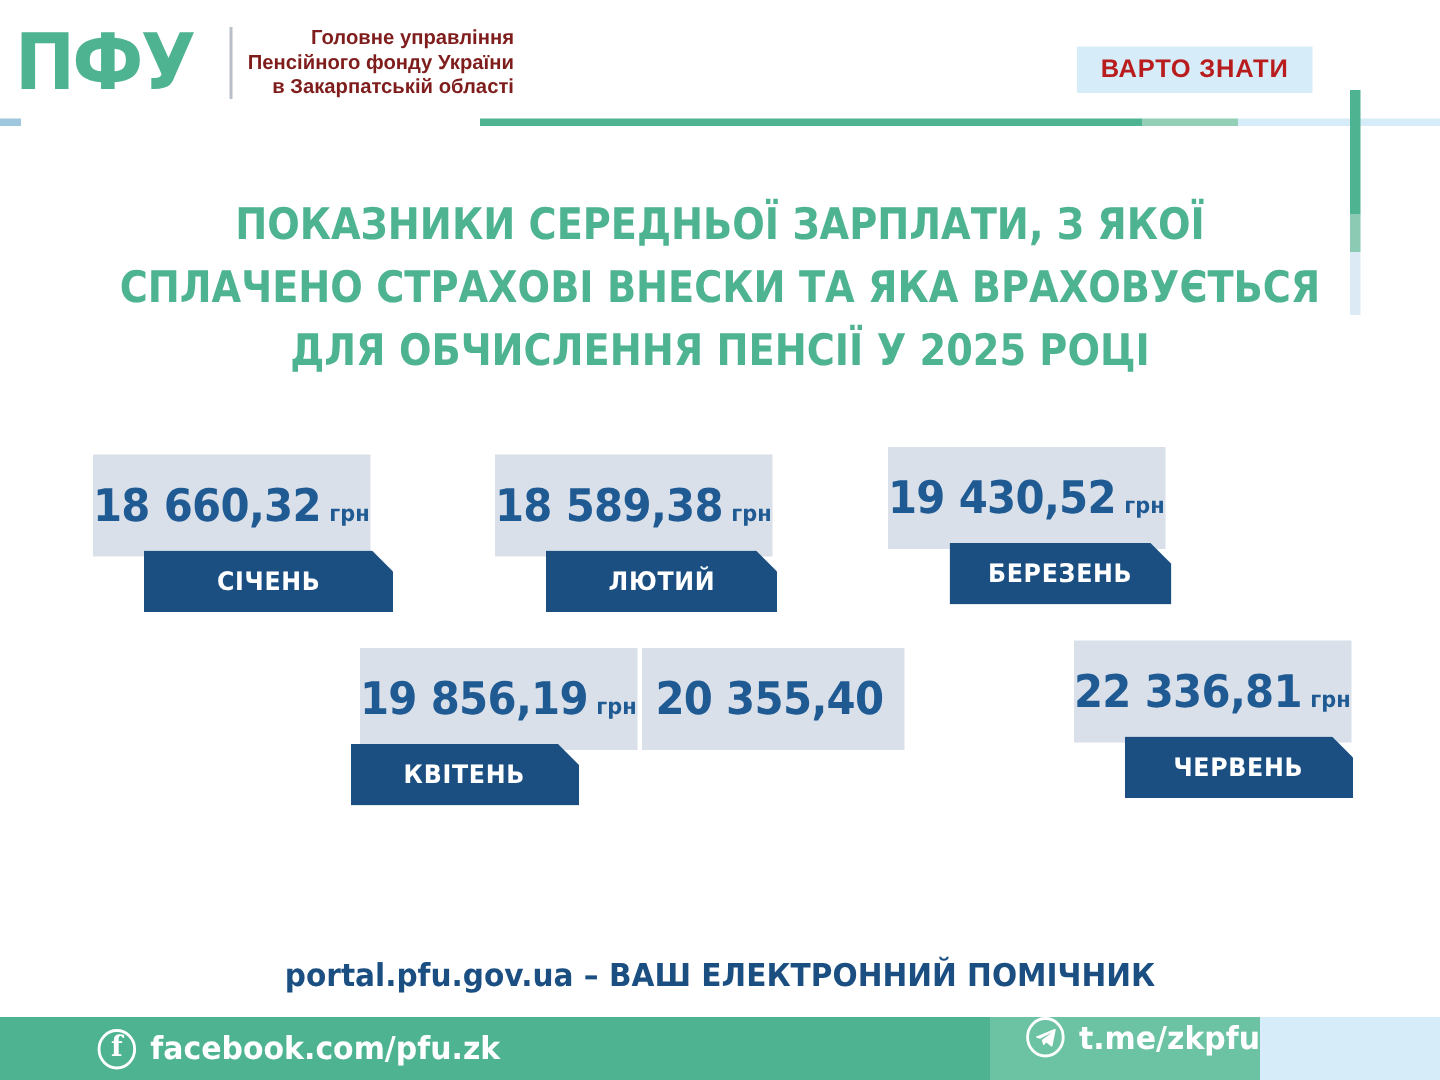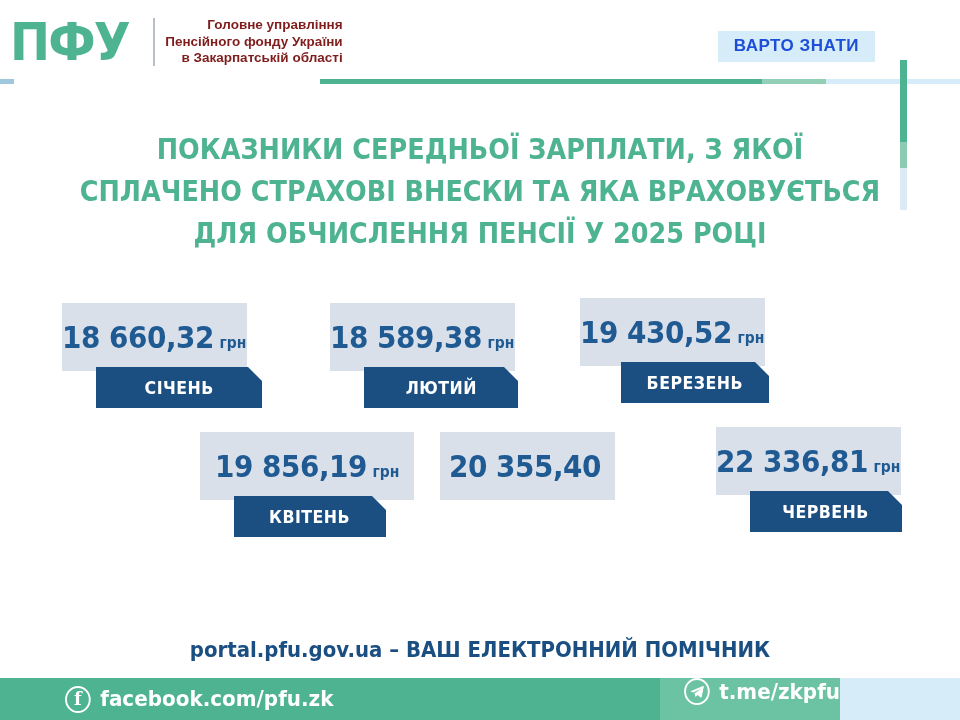--- a/index.html
+++ b/index.html
@@ -36,21 +36,21 @@
     line-height:16.5px;
     font-weight:bold;
     color:#7f1d1d;
     white-space:pre-line;
     text-align:right;
   }
 
   .badge {
     position:absolute; right:85px; top:31px;
     background:#d7ecf9;
-    color:#1d4ed8;
+    color:#b91c1c;
     font-size:17px;
     font-weight:bold;
     letter-spacing:0.5px;
     padding:5px 16px 6px 16px;
     font-family:"Liberation Sans", sans-serif;
   }
 
   
   .rule-h {
     position:absolute;
@@ -225,45 +225,45 @@
         <div class="value-inner">
           <span class="value-num">18 589,38</span>
           <span class="value-cur">грн</span>
         </div>
       </div>
       <div class="banner" style="left:34px; top:64px; width:154px; height:41px;">
         <span class="banner-label">ЛЮТИЙ</span>
       </div>
     </div>
 
-    <div class="card" style="left:580px; top:298px; width:210px; height:125px;">
+    <div class="card" style="left:592px; top:298px; width:210px; height:125px;">
       <div class="value-box" style="width:185px; height:68px;">
         <div class="value-inner">
           <span class="value-num">19 430,52</span>
           <span class="value-cur">грн</span>
         </div>
       </div>
       <div class="banner" style="left:41px; top:64px; width:148px; height:41px;">
         <span class="banner-label">БЕРЕЗЕНЬ</span>
       </div>
     </div>
 
     <div class="card" style="left:200px; top:432px; width:200px; height:105px;">
-      <div class="value-box" style="width:214px; height:68px;">
+      <div class="value-box" style="width:185px; height:68px;margin-left:40px;">
         <div class="value-inner">
           <span class="value-num">19 856,19</span>
           <span class="value-cur">грн</span>
         </div>
       </div>
       <div class="banner" style="left:34px; top:64px; width:152px; height:41px;">
         <span class="banner-label">КВІТЕНЬ</span>
       </div>
     </div>
 
-    <div class="card" style="left:440px; top:432px; width:200px; height:105px;">
+    <div class="card" style="left:428px; top:432px; width:200px; height:105px;">
       <div class="value-box" style="width:175px; height:68px;">
         <div class="value-inner">
           <span class="value-num">20 355,40</span>
           <span class="value-cur"></span>
         </div>
       </div>
     </div>
 
     <div class="card" style="left:716px; top:427px; width:200px; height:105px;">
       <div class="value-box" style="width:185px; height:68px;">

